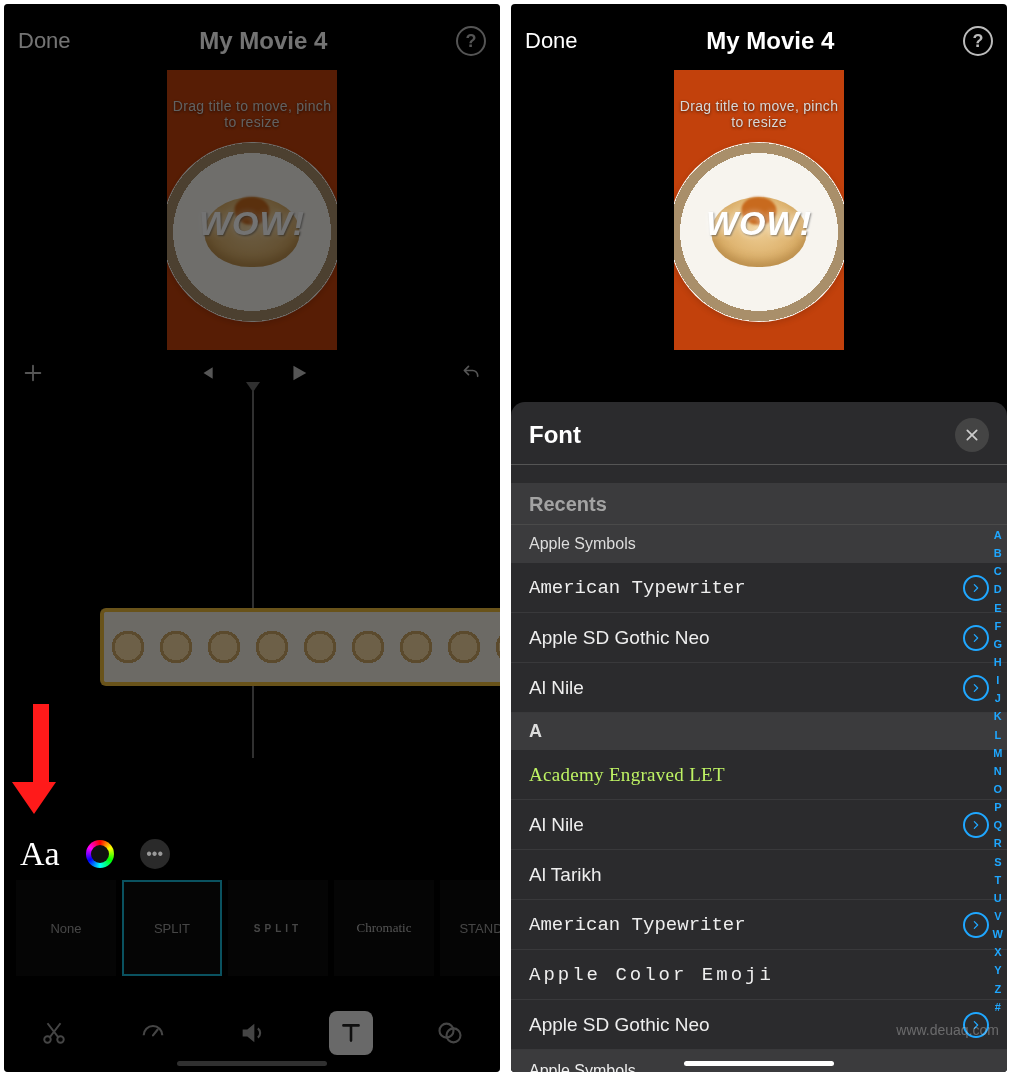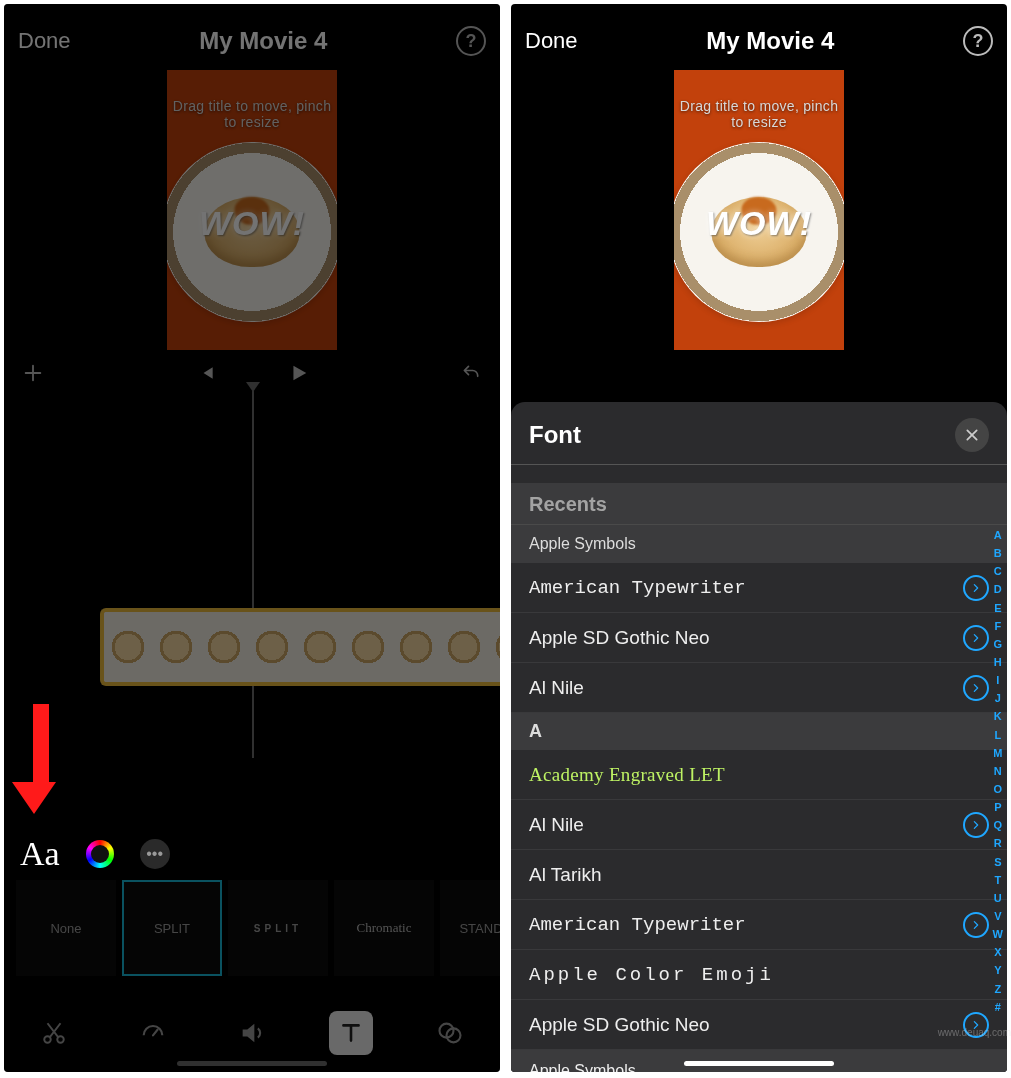--- a/index.html
+++ b/index.html
@@ -205,21 +205,21 @@
   .fp-row.thin { font-weight: 300; }
   .fp-row.highlight { background: #3b3b3d; font-size: 16px; height: 42px; }
   .index-rail {
     position: absolute; right: 2px; top: 462px; bottom: 40px;
     display: flex; flex-direction: column; justify-content: space-between;
     color: #1fa7ff; font-size: 11px; font-weight: 600; text-align: center;
     padding: 60px 2px 20px 2px;
   }
   .index-rail span { line-height: 1.65; }
   .watermark{
-    position:absolute; right:0; bottom:40px; color:#ddd; font-size:10px; opacity:0.35; z-index:200;
+    position:absolute; right:12px; bottom:40px; color:#ddd; font-size:14px; opacity:0.35; z-index:200;
   }
 </style>
 </head>
 <body>
 
 <div class="phone">
   <div class="hdr">
     <span class="done">Done</span>
     <span class="title">My Movie 4</span>
     <span class="help-circle">?</span>

